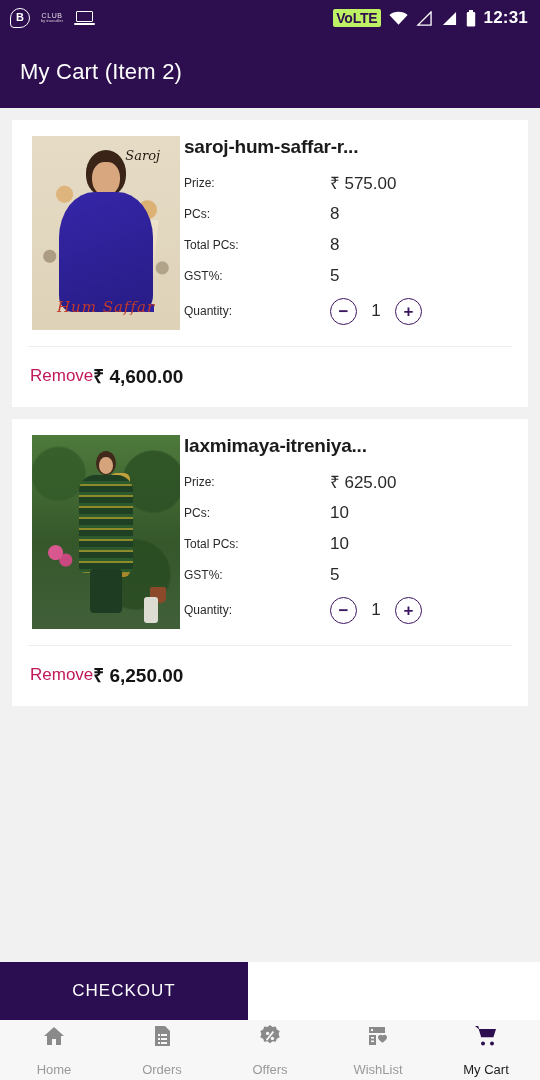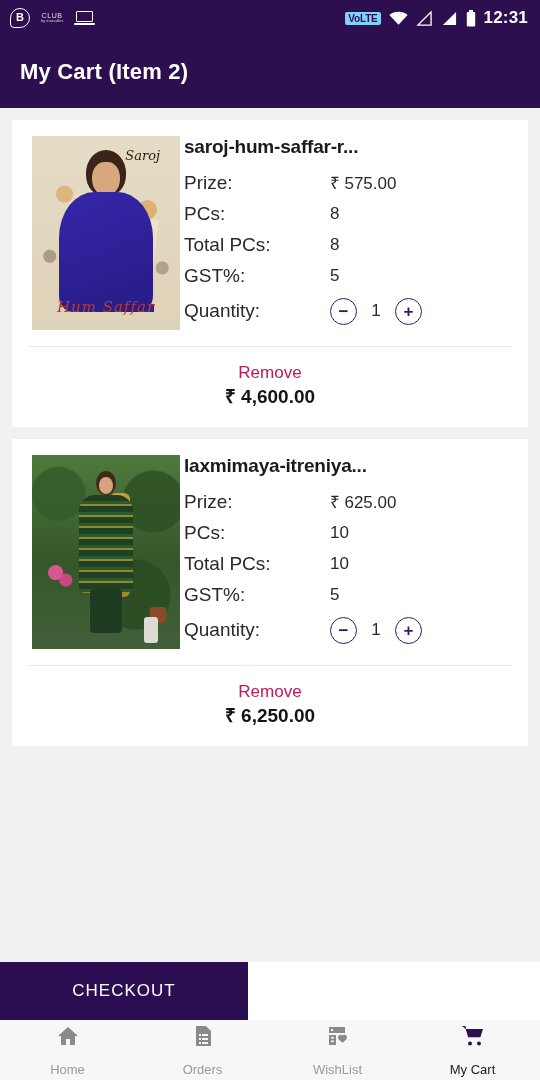--- a/index.html
+++ b/index.html
@@ -21,31 +21,31 @@
   .b-bubble{
     width:20px; height:20px; border:1.6px solid #fff; border-radius:50% 50% 50% 4px;
     font-size:11px; font-weight:bold; line-height:17px; text-align:center; color:#fff;
   }
   .club-logo{ font-size:7px; font-weight:bold; letter-spacing:.6px; line-height:1.05; text-align:center; }
   .club-logo span{ display:block; font-size:3.6px; letter-spacing:.2px; font-weight:normal; opacity:.85; }
   .laptop{ width:20px; }
   .laptop .scr{ width:17px; height:11px; border:1.6px solid #fff; border-radius:1px; margin:0 auto; }
   .laptop .base{ width:21px; height:1.8px; background:#fff; margin:1.4px auto 0; border-radius:1px; }
   .volte{
-    background:#7dd3fc; color:#2d0e4f; font-size:10px; font-weight:bold;
+    background:#bef264; color:#2d0e4f; font-size:14px; font-weight:bold;
     padding:1px 3px; border-radius:2px; letter-spacing:-.2px;
   }
   .clock{ font-size:17px; font-weight:bold; letter-spacing:.2px; }
 
   
   .header{
     background:#2d0e4f; height:72px; display:flex; align-items:center;
     padding:0 20px;
   }
-  .header h1{ color:#fff; font-size:22px; font-weight:bold; letter-spacing:.2px; }
+  .header h1{ color:#fff; font-size:22px; font-weight:normal; letter-spacing:.2px; }
 
   
   .cart-list{ padding:12px 12px 0; }
   .cart-card{ background:#fff; margin-bottom:12px; }
   .card-top{ display:flex; padding:12px 0 6px; }
   .thumb-wrap{
     width:172px; min-width:172px; padding:4px 0 4px 16px; display:flex; justify-content:center;
   }
   .thumb{
     width:148px; height:194px; position:relative; overflow:hidden; background:#e9e3d8;
@@ -97,35 +97,34 @@
   .t2 .pot{ position:absolute; right:14px; bottom:26px; width:16px; height:16px;
     background:#8d4a2a; border-radius:2px 2px 5px 5px; }
   .t2 .lantern{ position:absolute; right:22px; bottom:6px; width:14px; height:26px;
     background:#dcdcd2; border-radius:3px; }
 
   .details{ flex:1; padding:4px 16px 0 0; }
   .prod-title{
     font-size:19px; color:#1b1b1b; font-weight:bold; margin-bottom:9px; letter-spacing:-.2px;
   }
   .spec-row{ display:flex; align-items:center; height:31px; }
-  .spec-label{ width:146px; font-size:19px; color:#2a2a2a; }
+  .spec-label{ width:146px; font-size:12px; color:#2a2a2a; }
   .spec-val{ font-size:17px; color:#2a2a2a; }
   .qty-row{ display:flex; align-items:center; height:40px; }
   .qty-btn{
     width:27px; height:27px; border:1.6px solid #3b1560; border-radius:50%;
     display:flex; align-items:center; justify-content:center; color:#3b1560;
     font-size:17px; line-height:1; font-weight:bold; cursor:pointer; background:#fff;
   }
   .qty-num{ width:38px; text-align:center; font-size:17px; color:#2a2a2a; }
 
   .card-divider{ height:1px; background:#ececec; margin:6px 16px 0; }
   .card-bottom{
-    display:flex; align-items:center; justify-content:space-between;
+    display:flex; align-items:center; 
     padding:16px 18px 18px;
-    flex-direction:column;
   }
   .remove-btn{ color:#c2185b; font-size:17px; cursor:pointer; }
   .line-total{ font-size:19px; color:#141414; font-weight:bold; }
 
   
   .checkout-bar{
     position:absolute; left:0; right:0; bottom:60px; height:58px; display:flex; background:#fff;
   }
   .grand-total{
     flex:1; display:flex; align-items:center; justify-content:center;
@@ -309,20 +308,29 @@
       <rect x="8" y="10" width="2" height="2" fill="#f7f7f7"></rect>
       <rect x="11" y="10" width="6" height="2" fill="#f7f7f7"></rect>
       <rect x="8" y="14" width="2" height="2" fill="#f7f7f7"></rect>
       <rect x="11" y="14" width="6" height="2" fill="#f7f7f7"></rect>
       <rect x="8" y="18" width="2" height="2" fill="#f7f7f7"></rect>
       <rect x="11" y="18" width="6" height="2" fill="#f7f7f7"></rect>
     </svg>
     <div class="nav-label">Orders</div>
   </div>
 
+  <div class="nav-item">
+    <svg class="nav-ico" viewBox="0 0 24 24">
+      <path d="M12 1 l2.6 2 3.2-.6 1 3.1 2.9 1.5-1.1 3.1 1.1 3.1-2.9 1.5-1 3.1-3.2-.6-2.6 2-2.6-2-3.2.6-1-3.1-2.9-1.5 1.1-3.1L2.3 7l2.9-1.5 1-3.1 3.2.6z"></path>
+      <circle cx="9.6" cy="9.4" r="1.7" fill="#f7f7f7"></circle>
+      <circle cx="14.4" cy="14.4" r="1.7" fill="#f7f7f7"></circle>
+      <rect x="11" y="6.5" width="1.8" height="11" fill="#f7f7f7" transform="rotate(38 12 12)"></rect>
+    </svg>
+    <div class="nav-label">Offers</div>
+  </div>
 
   <div class="nav-item">
     <svg class="nav-ico" viewBox="0 0 24 24">
       <path d="M3 3 h16 v6 H3 Z"></path>
       <rect x="3" y="11" width="7" height="10"></rect>
       <path d="M16.5 11.5 c1.6-1.7 4.5-.6 4.5 1.7 0 2.3-3 4.3-4.5 5.6 -1.5-1.3-4.5-3.3-4.5-5.6 0-2.3 2.9-3.4 4.5-1.7z"></path>
       <rect x="5" y="5" width="2" height="2" fill="#f7f7f7"></rect>
       <rect x="5" y="13" width="3" height="1.6" fill="#f7f7f7"></rect>
       <rect x="5" y="16.5" width="3" height="1.6" fill="#f7f7f7"></rect>
     </svg>

